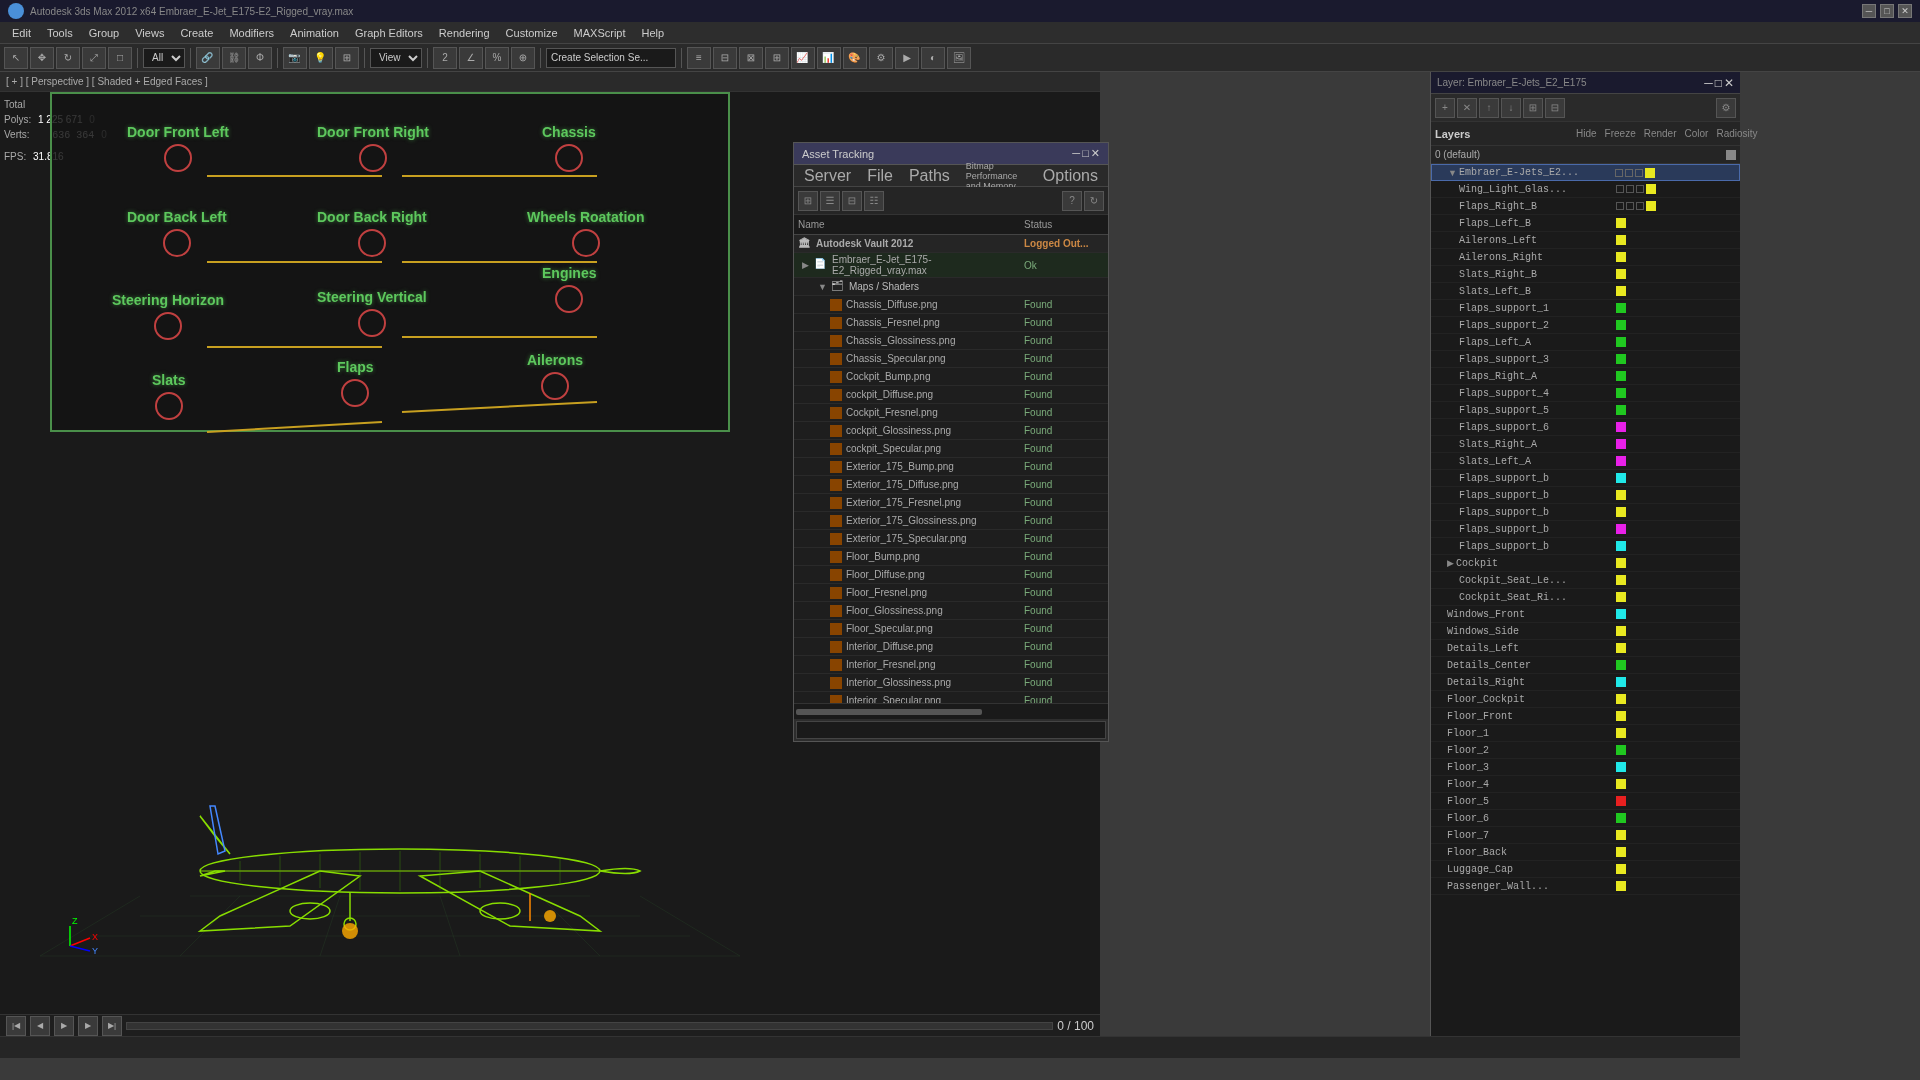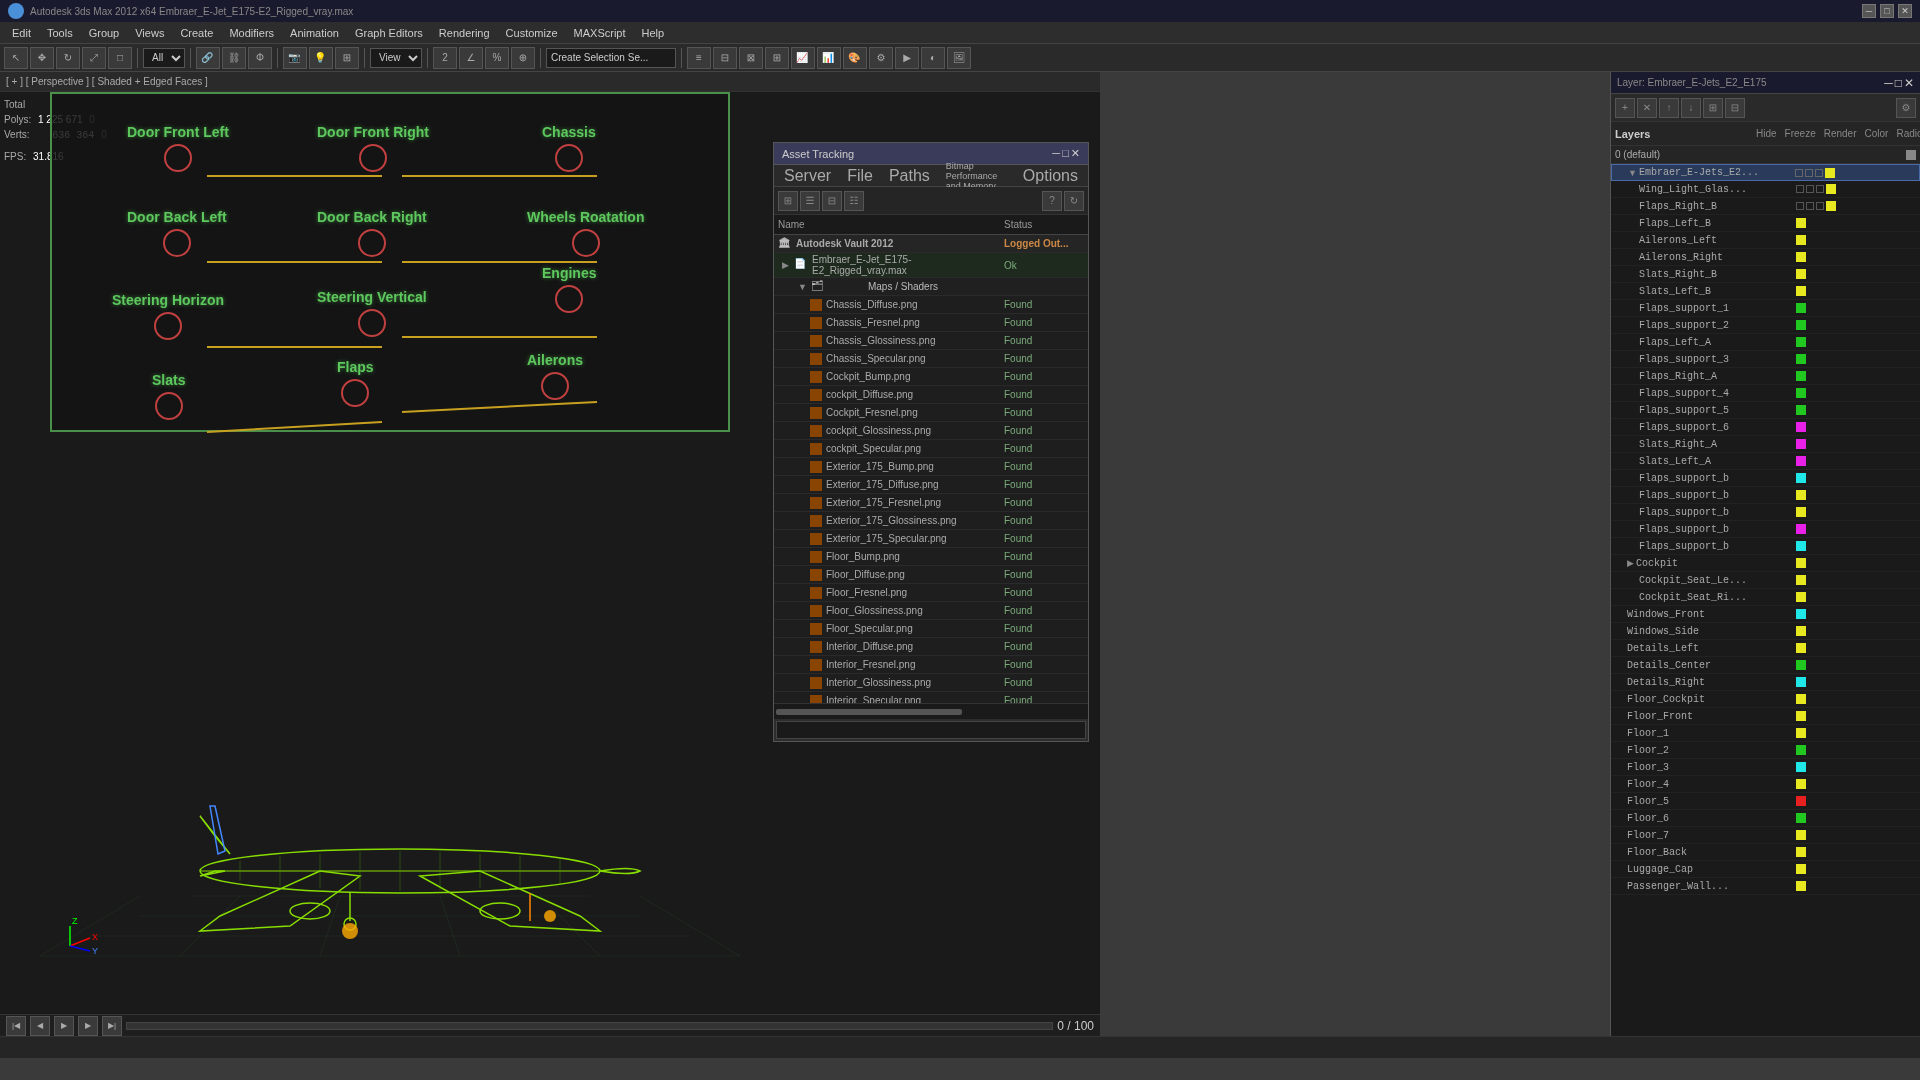--- a/index.html
+++ b/index.html
@@ -147,21 +147,21 @@
       line-height: 1.5;
     }
 
     
     #asset-panel {
       width: 316px;
       background: #2d2d2d;
       border: 1px solid #555;
       position: absolute;
       top: 70px;
-      left: 773px;
+      left: 793px;
       height: 600px;
       display: flex;
       flex-direction: column;
     }
     #asset-panel-title {
       height: 22px;
       background: #3a3a5a;
       display: flex;
       align-items: center;
       justify-content: space-between;
@@ -432,21 +432,21 @@
   <div class="tb-btn">⊞</div>
   <div class="tb-btn">📈</div>
   <div class="tb-btn">📊</div>
   <div class="tb-btn">🎨</div>
   <div class="tb-btn">⚙</div>
   <div class="tb-btn">▶</div>
   <div class="tb-btn">◐</div>
   <div class="tb-btn">🖼</div>
 </div>
 
-<div style="position:relative;width:1920px;height:986px;">
+<div style="position:relative;width:1740px;height:986px;">
 
   <div id="viewport-area" style="position:absolute;left:0;top:0;width:1100px;height:964px;background:#1a1a1a;">
     <div id="viewport-header">
       <span>[ + ] [ Perspective ] [ Shaded + Edged Faces ]</span>
     </div>
 
     <div id="stats-overlay">
       <div>Total</div>
       <div>
         <span>Polys:</span>
@@ -654,21 +654,21 @@
       <div class="asset-row file-header">
         <span style="width:12px;display:inline-block;font-size:9px;color:#888;">▶</span>
         <span class="asset-icon">📄</span>
         <span class="asset-name">Embraer_E-Jet_E175-E2_Rigged_vray.max</span>
         <span class="asset-status">Ok</span>
       </div>
 
       <div class="asset-row" style="background:#202020;padding-left:24px;">
         <span style="font-size:9px;color:#888;margin-right:4px;">▼</span>
         <span class="asset-icon">🗂</span>
-        <span class="asset-name" style="color:#bbb;margin-left:39px;">Maps / Shaders</span>
+        <span class="asset-name" style="color:#bbb;">Maps / Shaders</span>
       </div>
 
       <div class="asset-row" style="padding-left:36px;">
         <span class="asset-icon" style="background:#884400;width:12px;height:12px;display:inline-block;margin-right:4px;"></span>
         <span class="asset-name">Chassis_Diffuse.png</span>
         <span class="asset-status">Found</span>
       </div>
       <div class="asset-row" style="padding-left:36px;">
         <span class="asset-icon" style="background:#884400;width:12px;height:12px;display:inline-block;margin-right:4px;"></span>
         <span class="asset-name">Chassis_Fresnel.png</span>

